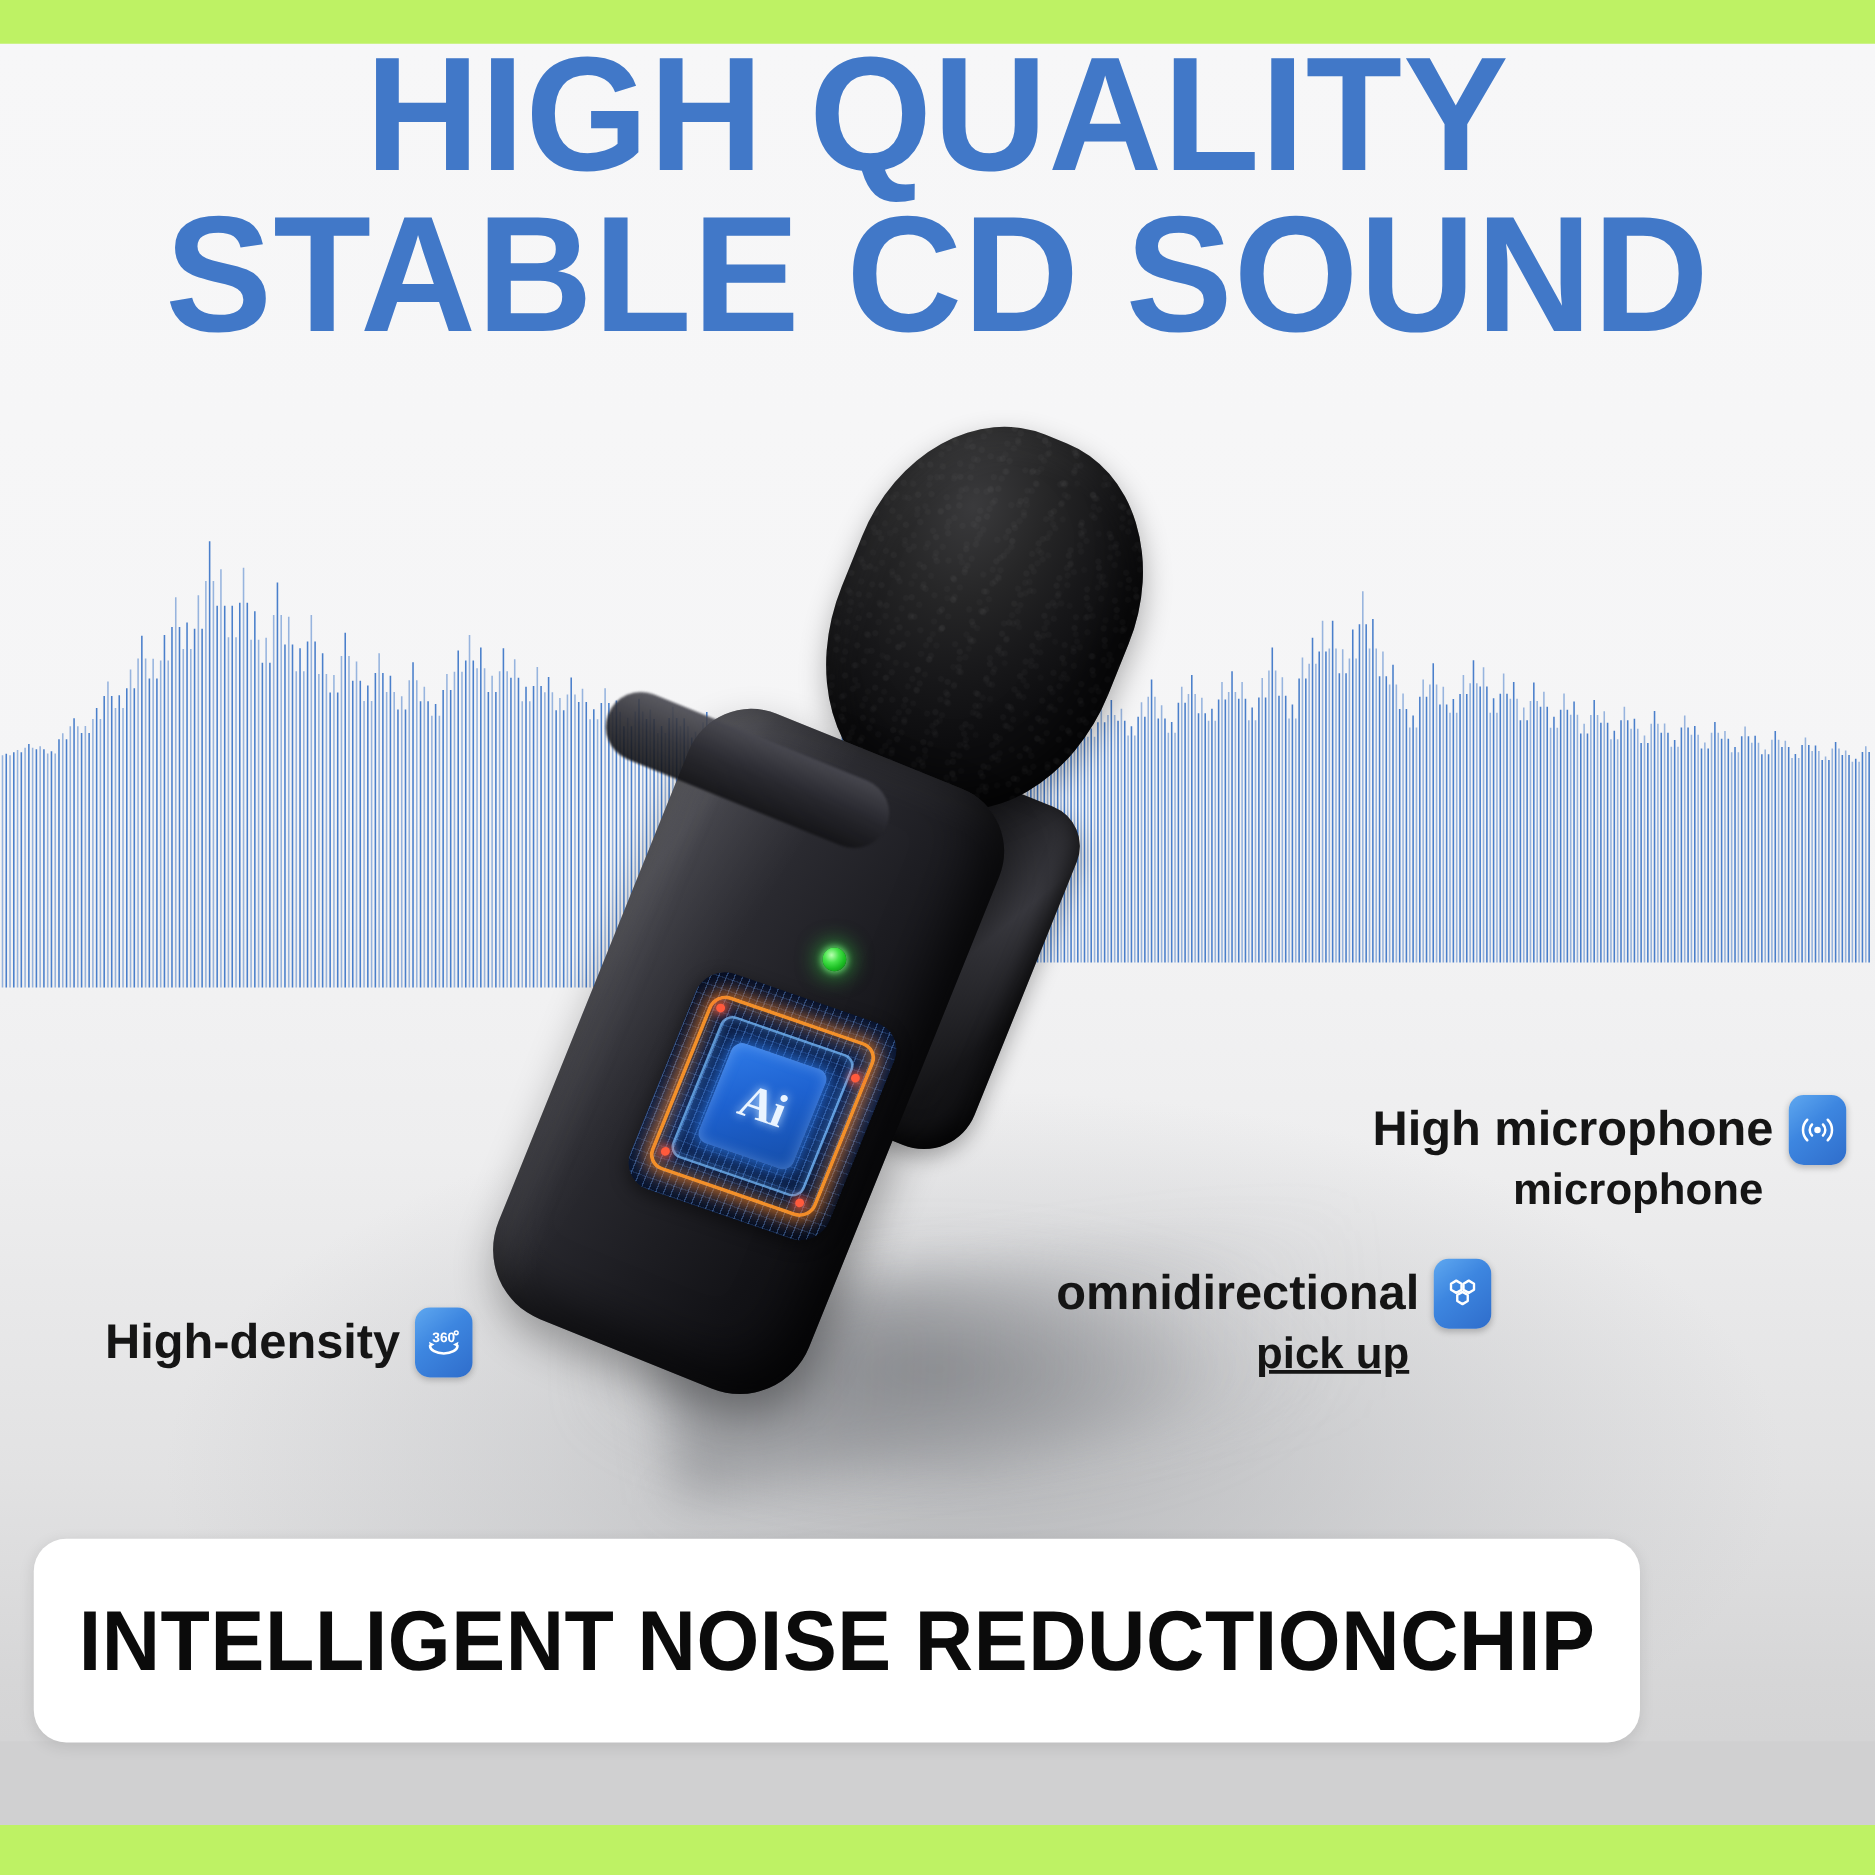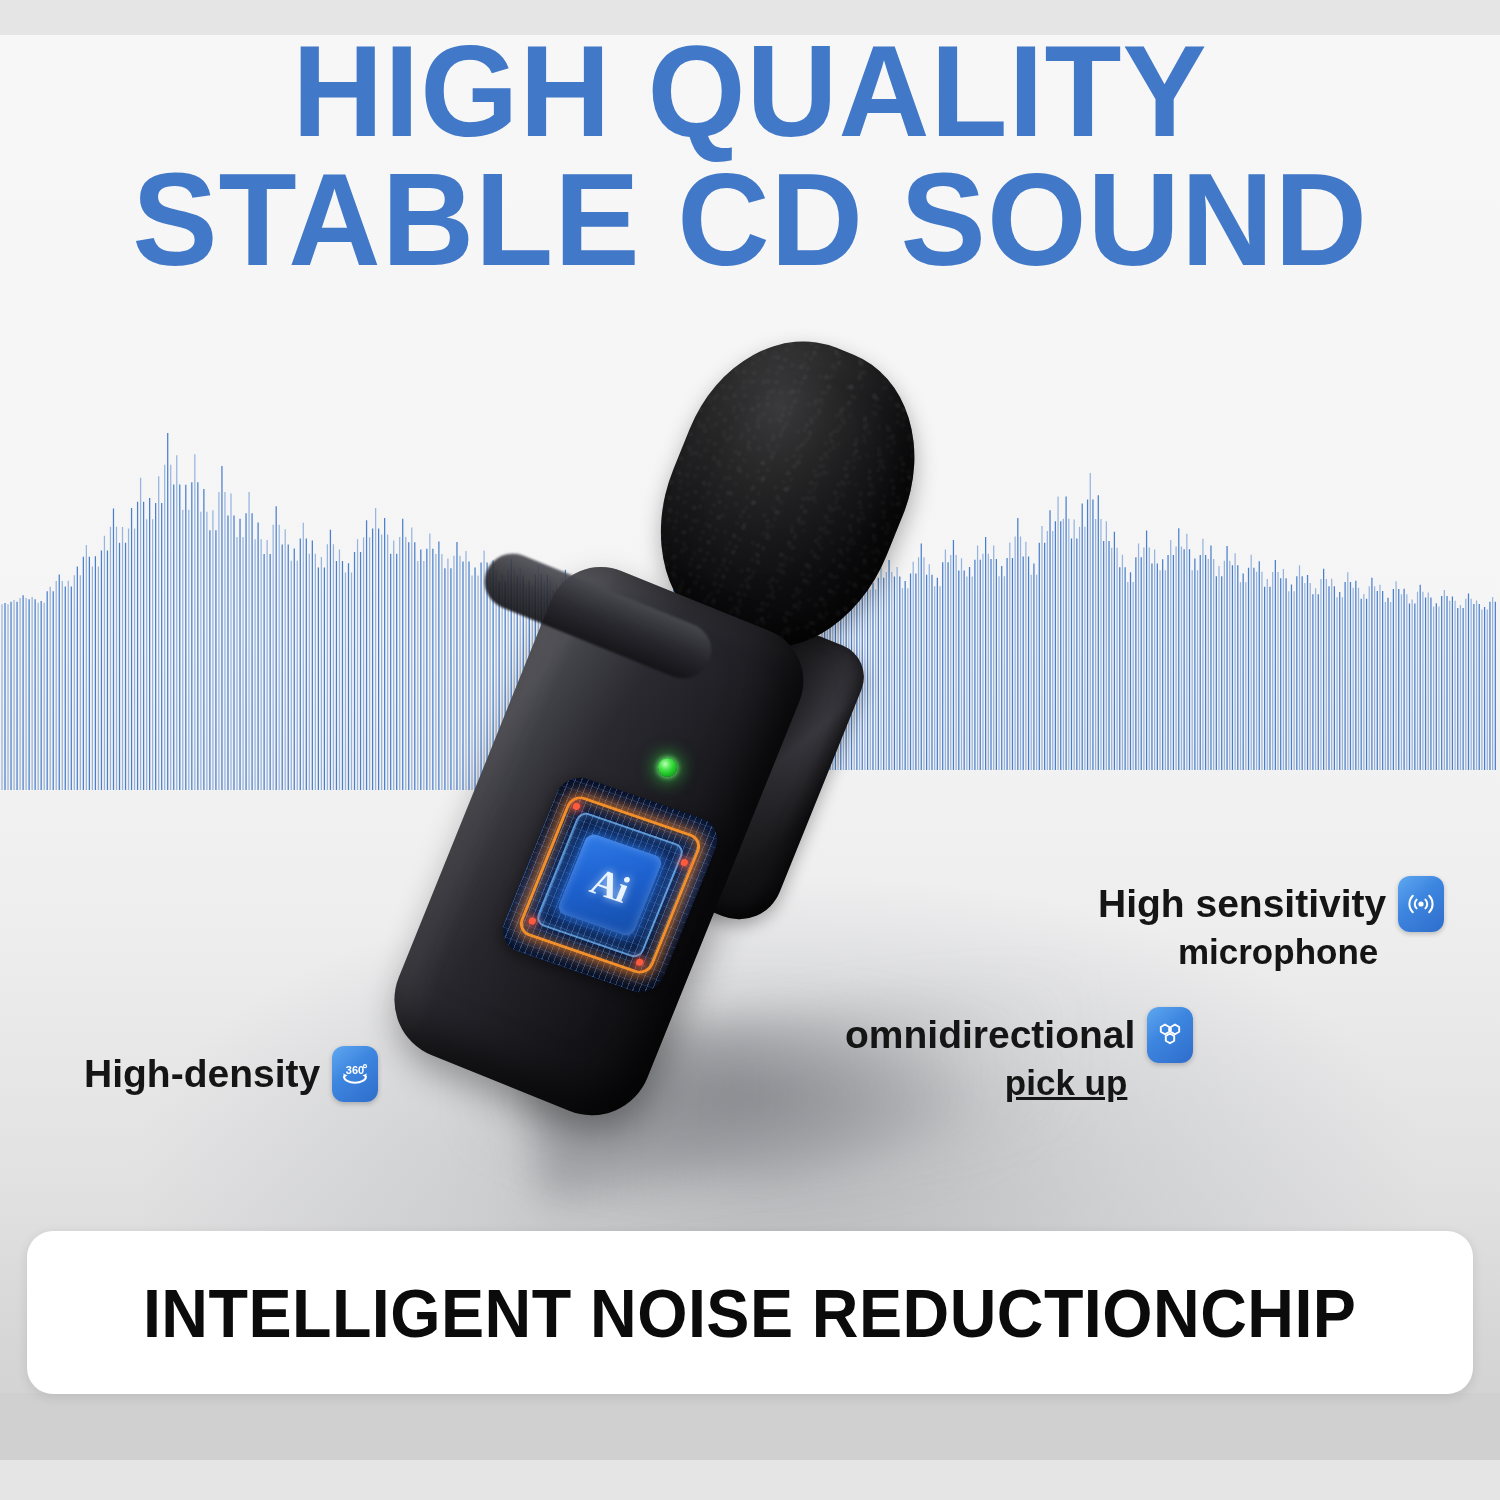--- a/index.html
+++ b/index.html
@@ -5,21 +5,21 @@
   html,body{margin:0;padding:0;}
   body{
     width:1500px;height:1500px;
     background:#ffffff;
     font-family:"Liberation Sans","DejaVu Sans",sans-serif;
     overflow:hidden;
   }
   .canvas{
     position:relative;
     width:1500px;height:1500px;
-    background:#e5e5e5;
+    background:#bef264;
     overflow:hidden;
   }
   
   .bg-plate{
     position:absolute;left:0;top:35px;width:1500px;height:1425px;
     background:
       radial-gradient(ellipse 900px 420px at 52% 80%, rgba(150,152,156,0.55) 0%, rgba(170,172,176,0.30) 38%, rgba(244,244,246,0) 72%),
       linear-gradient(180deg,#f7f7f8 0%,#f5f5f6 42%,#eeeeef 62%,#e2e2e3 80%,#d6d6d7 92%,#d1d1d2 100%);
   }
   .bg-bottom-strip{
@@ -205,21 +205,21 @@
   .ficon{
     width:46px;height:56px;flex:0 0 46px;border-radius:12px;
     background:linear-gradient(140deg,#5fa8f0 0%,#3d86e0 42%,#2f6dcb 100%);
     box-shadow:0 2px 5px rgba(0,0,0,.22);
     display:flex;align-items:center;justify-content:center;
   }
   .ficon svg{display:block;}
 
   
   .banner{
-    position:absolute;left:27px;top:1231px;width:1446px;height:163px;
+    position:absolute;left:27px;top:1231px;width:1285px;height:163px;
     background:#ffffff;border-radius:26px;
     box-shadow:0 3px 12px rgba(0,0,0,.10);
     display:flex;align-items:center;justify-content:center;
   }
   .banner-text{
     color:#0b0b0b;font-weight:bold;font-size:68px;letter-spacing:0.5px;
     transform:scaleX(0.95);white-space:nowrap;
   }
 </style>
 </head>
@@ -750,21 +750,21 @@
       <div class="chip-dot cd3"></div>
       <div class="chip-dot cd4"></div>
       <div class="chip-core">
         <span>Ai</span>
       </div>
     </div>
   </div>
 
   <div class="feat" id="feat-sensitivity">
     <div class="row">
-      <div class="txt">High sensitivity</div>
+      <div class="txt">High microphone</div>
       <div class="ficon">
         <svg width="32" height="32" viewBox="0 0 32 32" fill="none" stroke="#ffffff" stroke-width="2" stroke-linecap="round">
           <circle cx="16" cy="16" r="2.6" fill="#ffffff" stroke="none"></circle>
           <path d="M11.6 11.6a6.2 6.2 0 0 0 0 8.8"></path>
           <path d="M20.4 11.6a6.2 6.2 0 0 1 0 8.8"></path>
           <path d="M7.8 7.8a11.6 11.6 0 0 0 0 16.4"></path>
           <path d="M24.2 7.8a11.6 11.6 0 0 1 0 16.4"></path>
         </svg>
       </div>
     </div>

